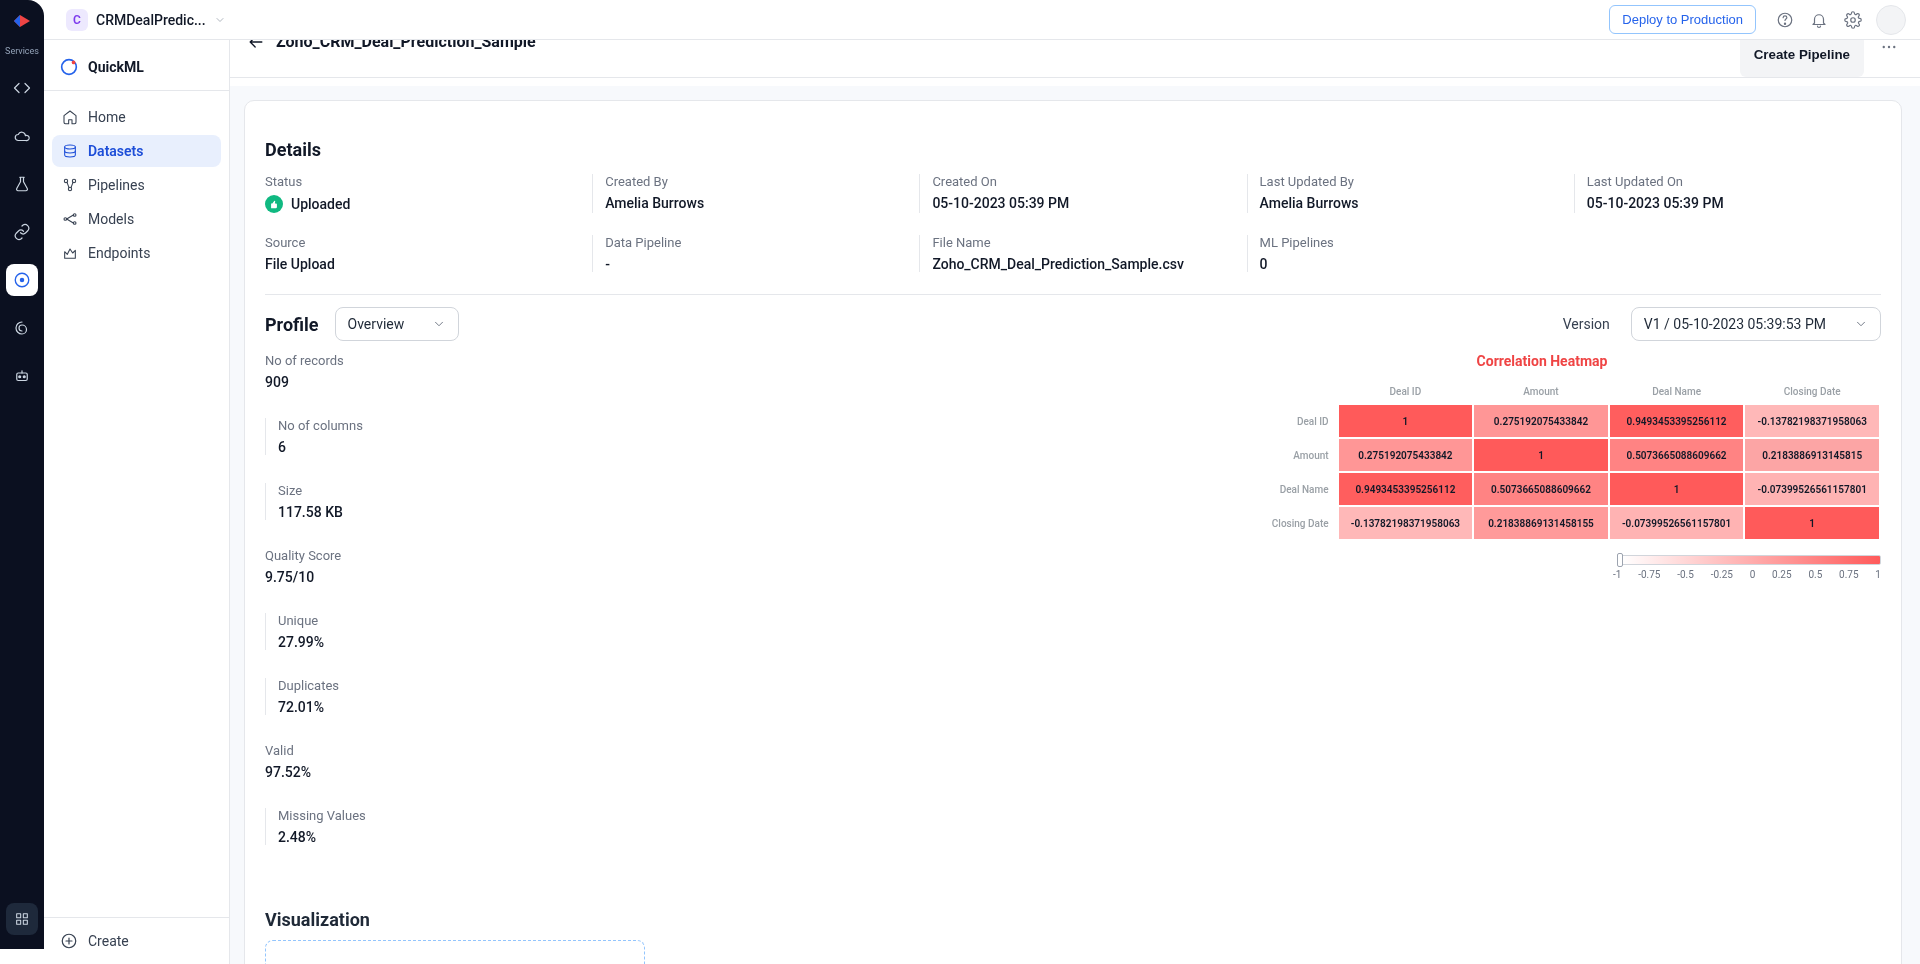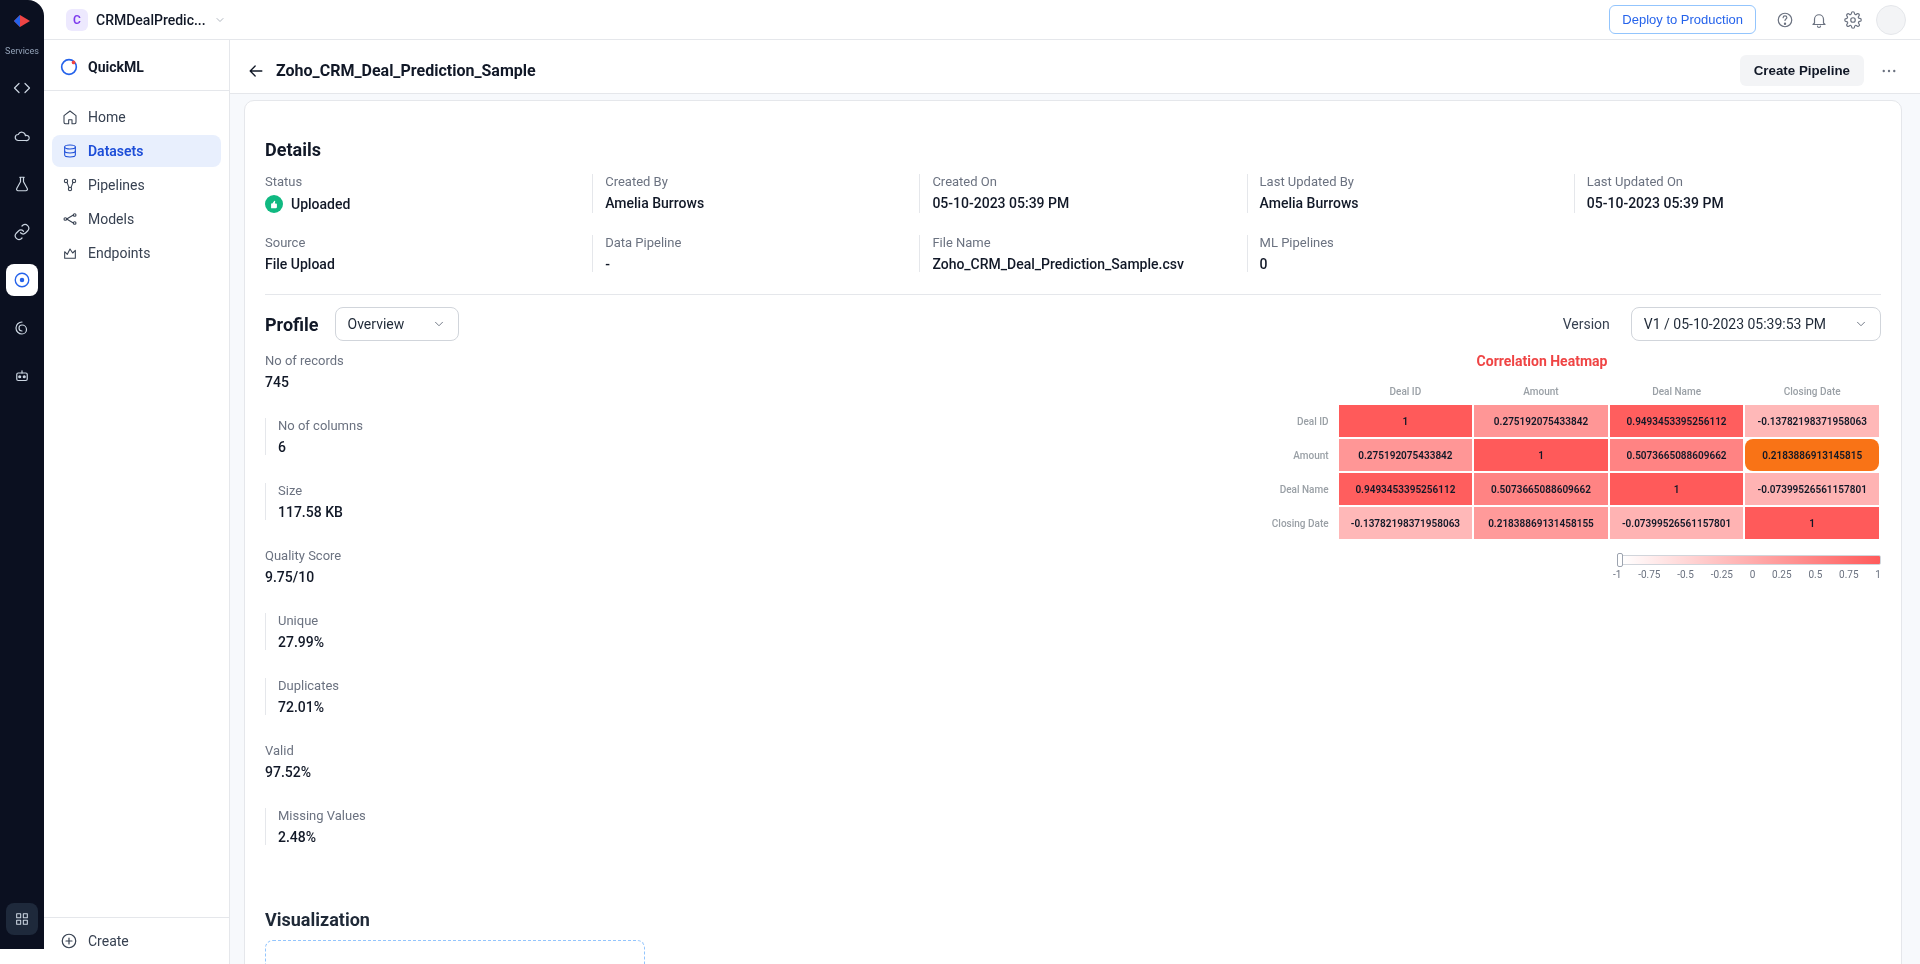--- a/index.html
+++ b/index.html
@@ -45,21 +45,21 @@
   .sidebar{position:fixed;left:44px;top:40px;bottom:0;width:186px;border-right:1px solid var(--border);background:var(--sidebar);display:flex;flex-direction:column;z-index:20}
   .sidebar-header{display:flex;align-items:center;gap:8px;padding:16px 14px 12px;border-bottom:1px solid var(--border)}
   .sidebar-title{font-weight:700;color:#111827}
   .nav{padding:10px 8px;display:flex;flex-direction:column;gap:2px}
   .nav-item{display:flex;align-items:center;gap:10px;padding:8px 10px;border-radius:8px;color:#374151;cursor:pointer}
   .nav-item.active{background:var(--blue-soft);color:#1d4ed8;font-weight:600}
   .nav-item svg{color:inherit}
   .sidebar-footer{margin-top:auto;border-top:1px solid var(--border);padding:14px 16px;display:flex;align-items:center;gap:10px;color:#374151;cursor:pointer}
 
   
-  .page-header{position:fixed;left:230px;right:0;top:48px;height:46px;border-bottom:1px solid var(--border);background:#fff;display:flex;align-items:center;padding:0 16px;z-index:15}
+  .page-header{position:fixed;left:230px;right:0;top:32px;height:46px;border-bottom:1px solid var(--border);background:#fff;display:flex;padding:0 16px;z-index:15}
   .back-arrow{margin-right:10px;color:#111827;cursor:pointer}
   .page-title{font-weight:700;color:#111827;font-size:16px}
   .ph-spacer{flex:1}
   .btn-soft{background:#f3f4f6;color:#111827;border:none;border-radius:6px;padding:8px 14px;font-weight:600;cursor:pointer}
   .kebab{margin-left:10px}
 
   
   .main{position:absolute;left:230px;right:0;top:86px;bottom:0;overflow:auto;background:var(--bg);padding:14px 18px 40px 14px}
   .card{background:var(--card);border:1px solid var(--border);border-radius:10px;padding:34px 20px 28px}
 
@@ -354,21 +354,21 @@
               <path d="M6 9l6 6 6-6"></path>
             </svg>
         </div>
       </div>
     </div>
 
     <div class="profile-body">
       <div class="stats-grid">
         <div class="stat">
             <div class="stat-label">No of records</div>
-            <div class="stat-value">745</div>
+            <div class="stat-value">909</div>
           </div>
         <div class="stat">
             <div class="stat-label">No of columns</div>
             <div class="stat-value">6</div>
           </div>
         <div class="stat">
             <div class="stat-label">Size</div>
             <div class="stat-value">117.58 KB</div>
           </div>
         <div class="stat">
@@ -412,21 +412,21 @@
                 <td class="cell" style="background: rgb(255, 90, 90);">1</td>
                 <td class="cell" style="background: rgb(255, 150, 150);">0.275192075433842</td>
                 <td class="cell" style="background: rgb(255, 94, 94);">0.9493453395256112</td>
                 <td class="cell" style="background: rgb(255, 184, 184);">-0.13782198371958063</td>
               </tr>
               <tr>
                 <th>Amount</th>
                 <td class="cell" style="background: rgb(255, 150, 150);">0.275192075433842</td>
                 <td class="cell" style="background: rgb(255, 90, 90);">1</td>
                 <td class="cell" style="background: rgb(255, 131, 131);">0.5073665088609662</td>
-                <td class="cell" style="background: #f97316; border-radius: 8px;">0.2183886913145815</td>
+                <td class="cell" style="background: #fca5a5;">0.2183886913145815</td>
               </tr>
               <tr>
                 <th>Deal Name</th>
                 <td class="cell" style="background: rgb(255, 94, 94);">0.9493453395256112</td>
                 <td class="cell" style="background: rgb(255, 131, 131);">0.5073665088609662</td>
                 <td class="cell" style="background: rgb(255, 90, 90);">1</td>
                 <td class="cell" style="background: rgb(255, 179, 179);">-0.07399526561157801</td>
               </tr>
               <tr>
                 <th>Closing Date</th>

